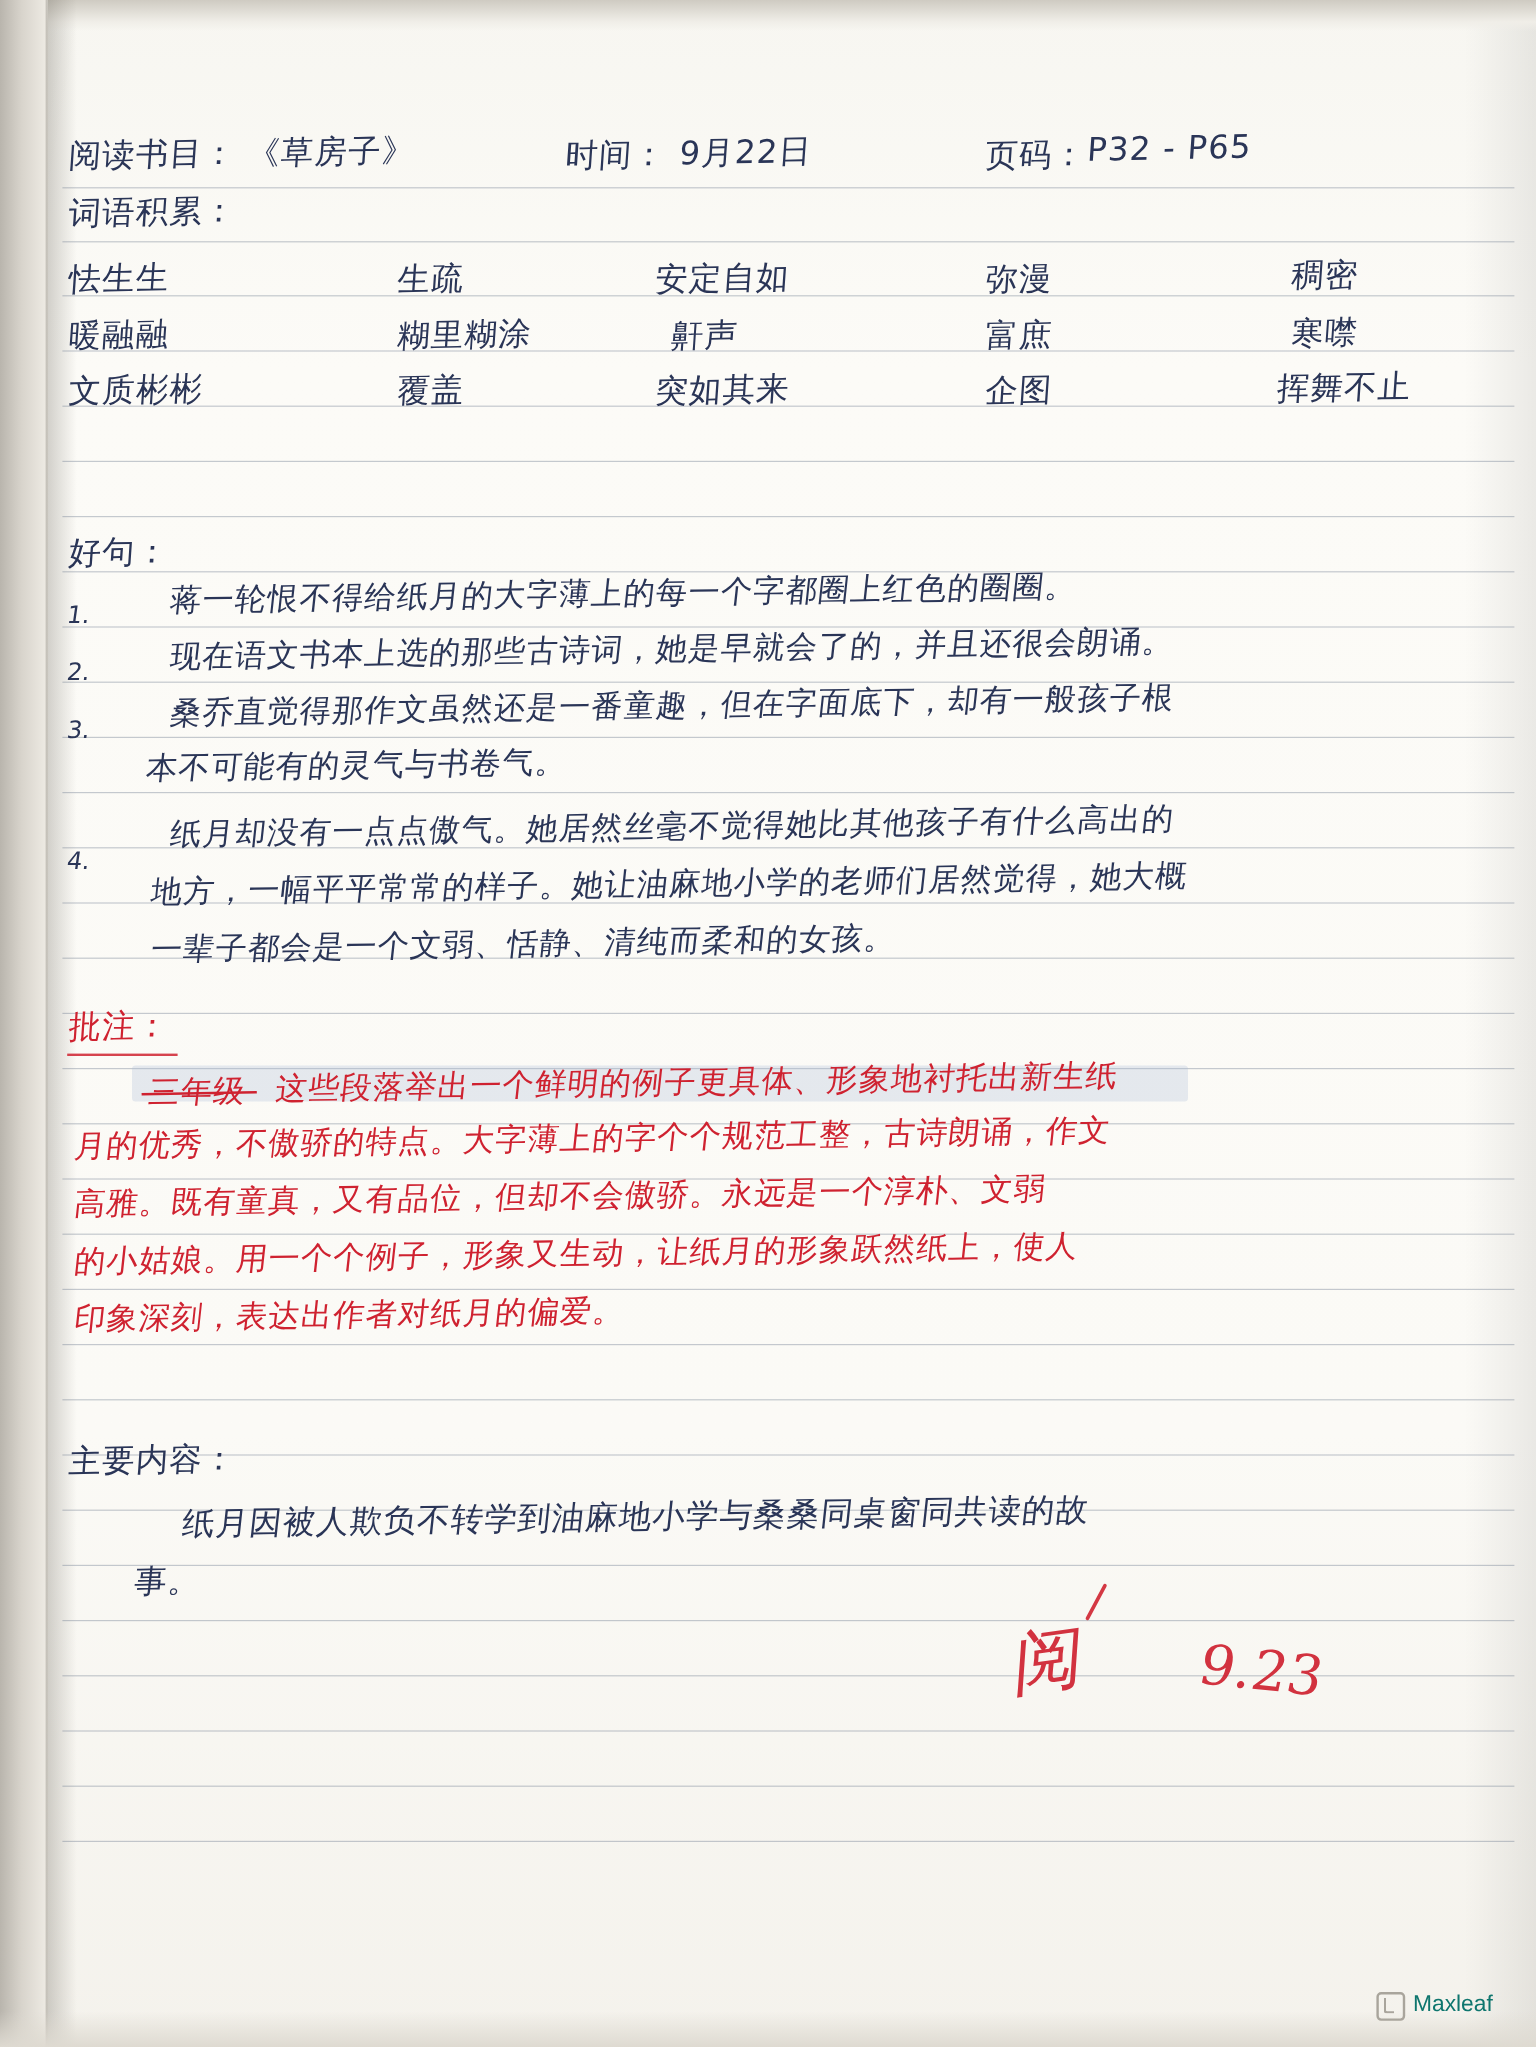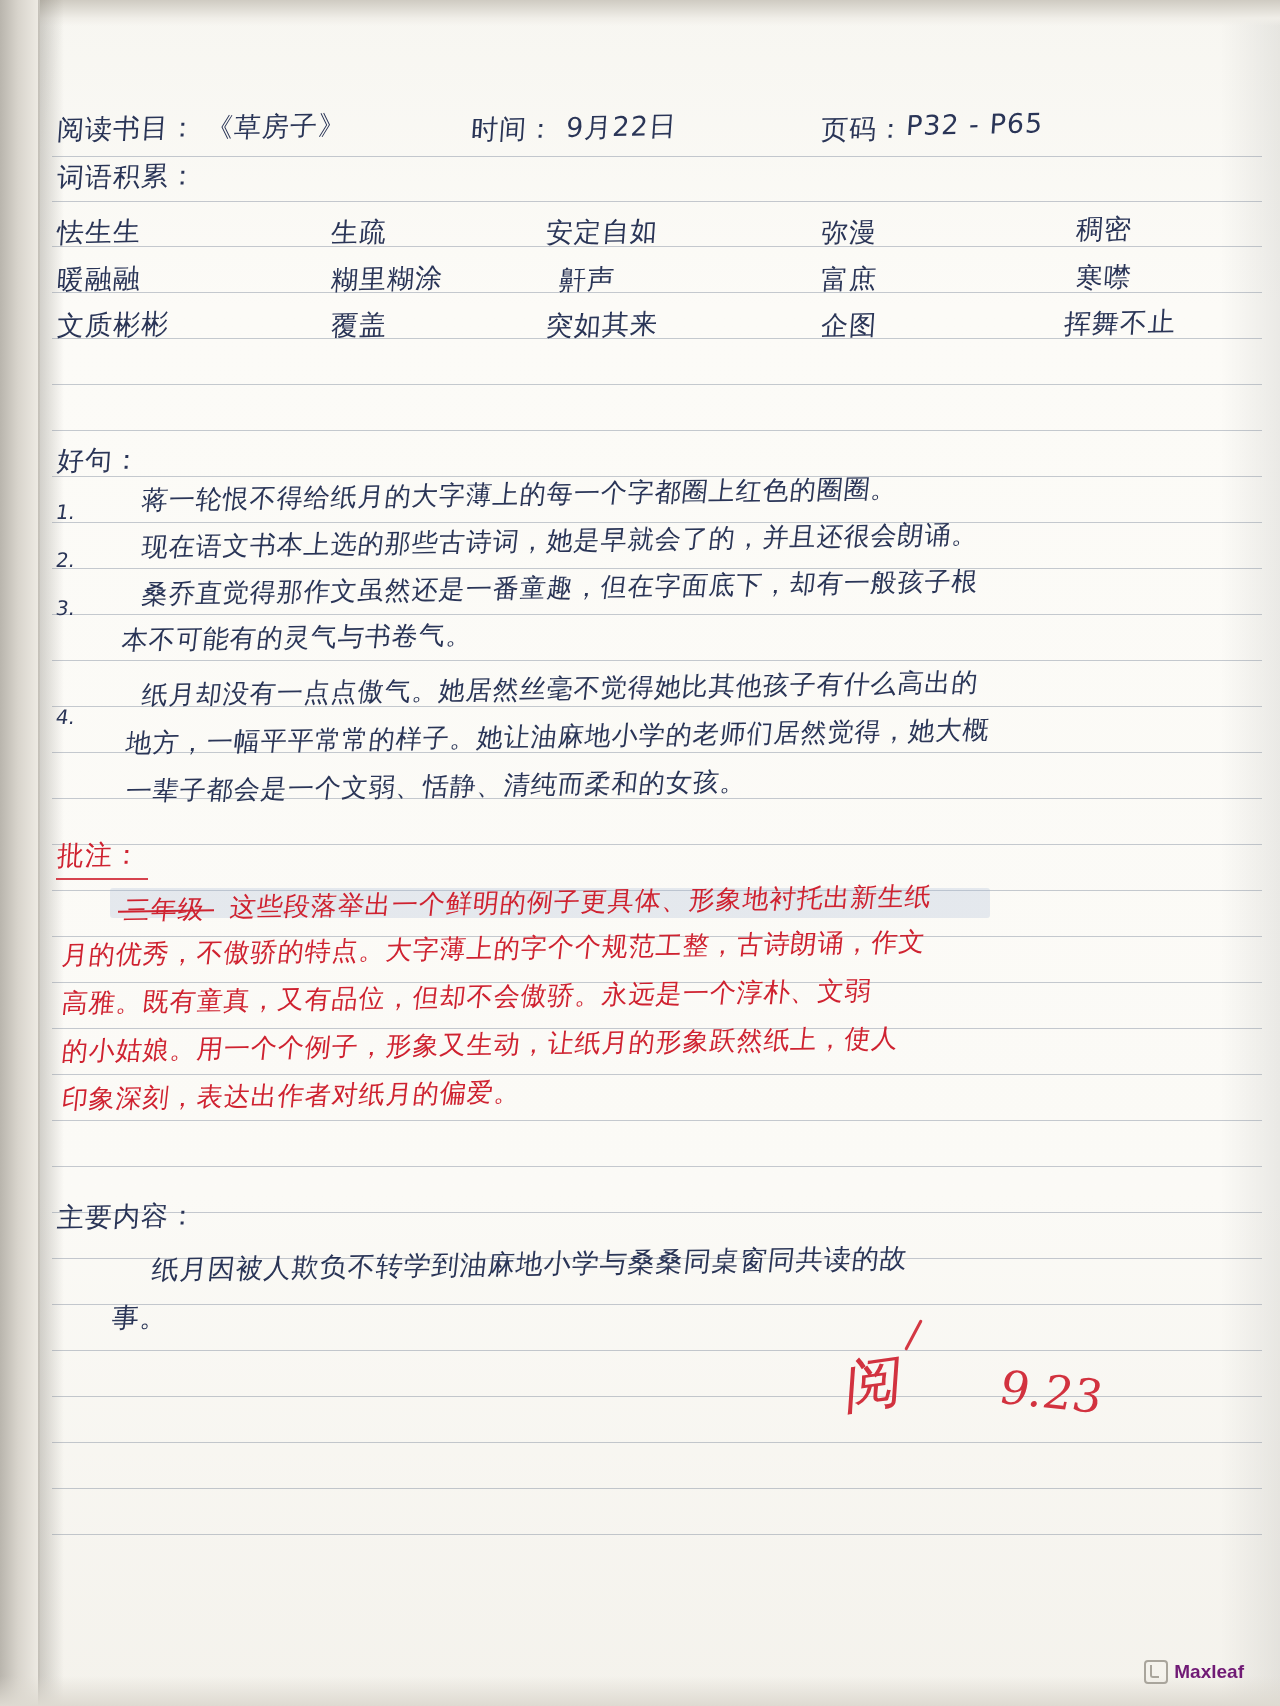--- a/index.html
+++ b/index.html
@@ -149,26 +149,25 @@
     opacity: .9;
     border-radius: 2px;
   }
 
   
   .brand {
     position: absolute;
     right: 36px;
     bottom: 22px;
     display: flex;
-    align-items: center;
+    align-items: flex-start;
     gap: 6px;
-    color: #701a75;
+    color: #0f766e;
     font-size: 19px;
     font-family: "Liberation Sans", sans-serif;
-    font-weight: bold;
   }
   .brand .mark {
     width: 20px; height: 20px;
     border: 2px solid #a9a59c;
     border-radius: 4px;
     display: inline-block;
     position: relative;
   }
   .brand .mark::after {
     content: "";

